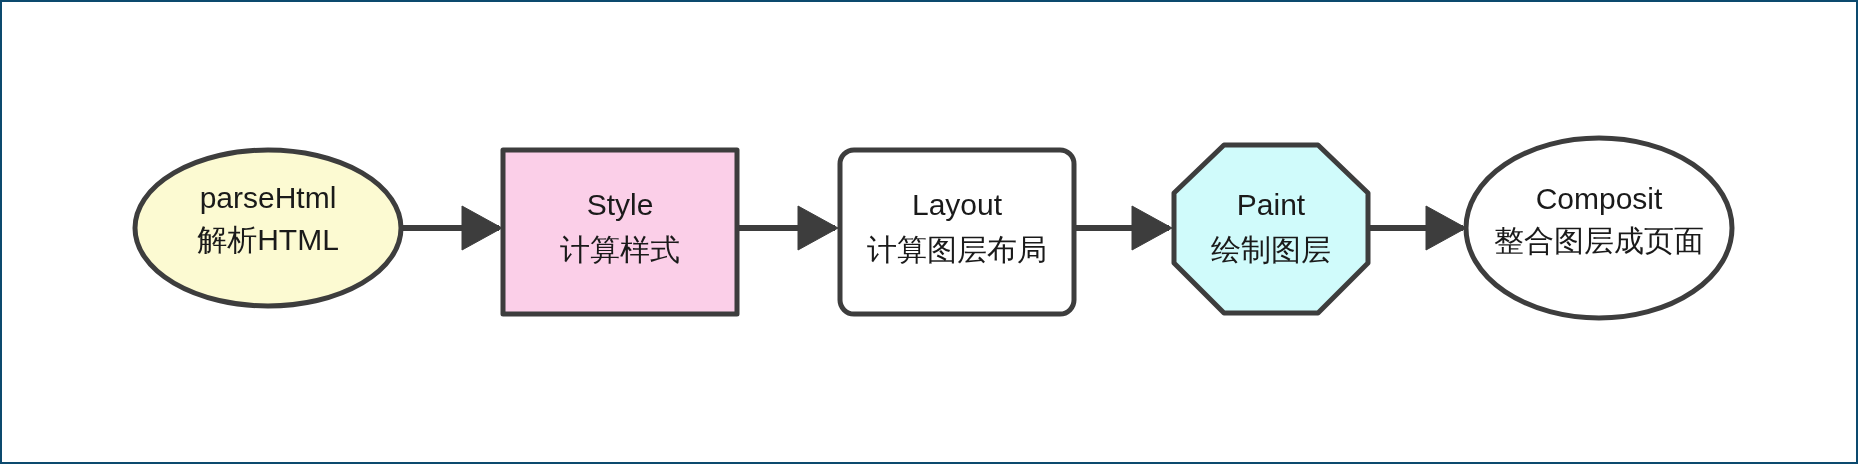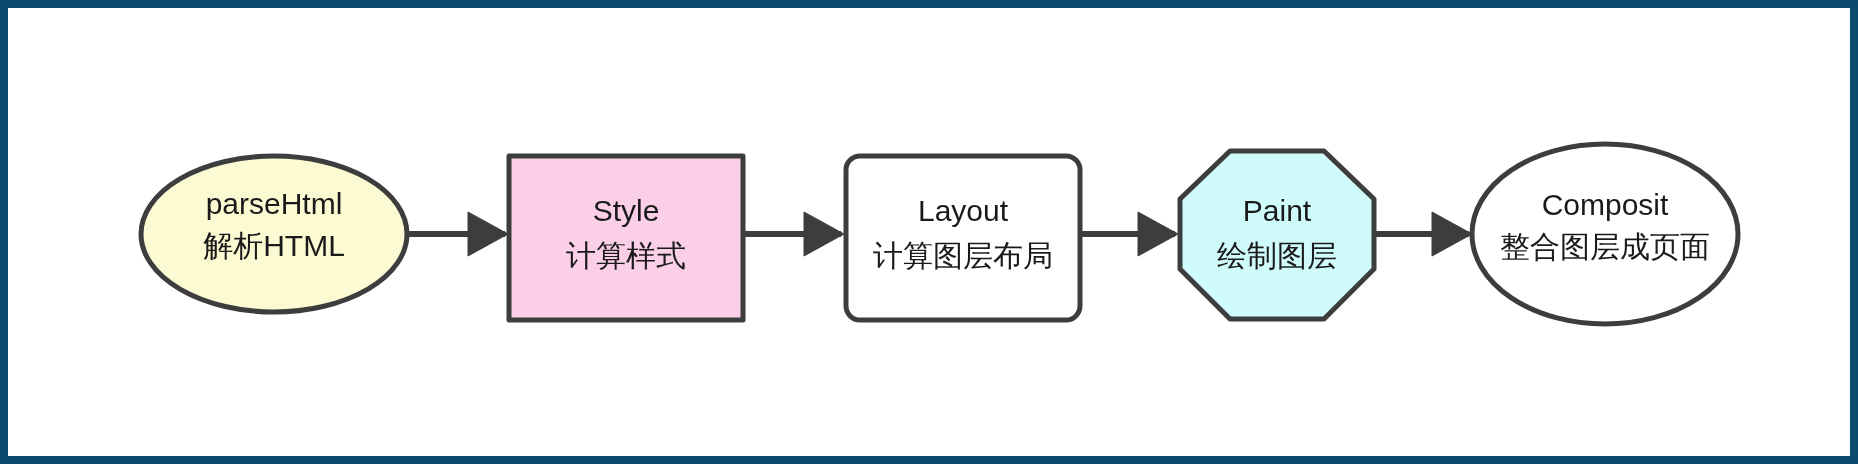--- a/index.html
+++ b/index.html
@@ -12,21 +12,21 @@
     font-family: "Liberation Sans", "DejaVu Sans", sans-serif;
   }
 
   
   #canvas {
     position: relative;
     width: 1858px;
     height: 464px;
     box-sizing: border-box;
     background: #ffffff;
-    border: 8px solid #0c4a6e;
+    border: 2px solid #0c4a6e;
     overflow: hidden;
   }
 
   
   #flow {
     position: absolute;
     left: 0;
     top: 0;
     width: 1858px;
     height: 464px;

